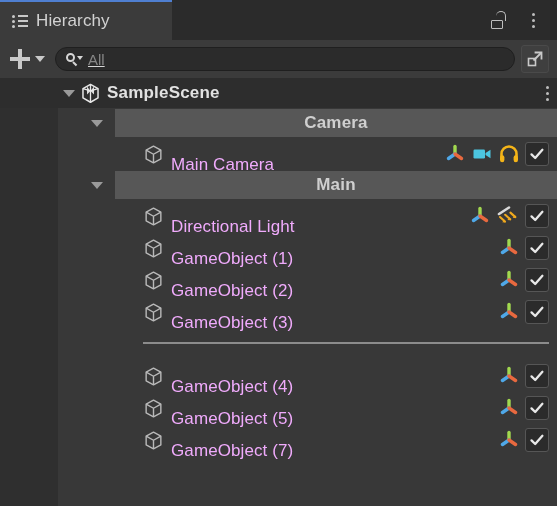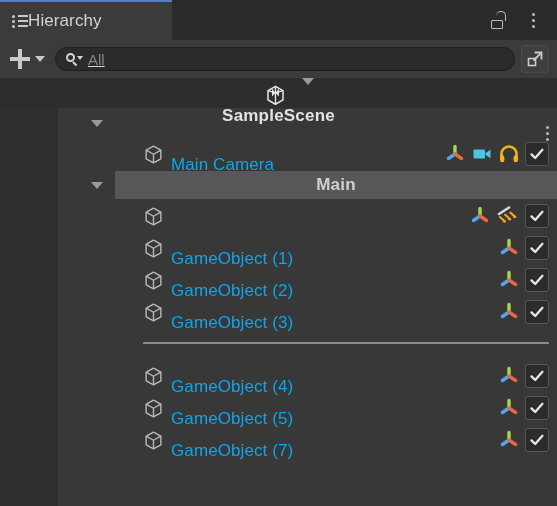--- a/index.html
+++ b/index.html
@@ -29,21 +29,21 @@
     position: relative;
     height: 40px;
     background: #2b2b2b;
     display: flex;
     align-items: stretch;
   }
   .tab {
     position: relative;
     display: flex;
     align-items: center;
-    gap: 0;
+    gap: 8px;
     padding: 0 16px 0 12px;
     background: #3b3b3b;
     height: 40px;
     box-sizing: border-box;
     border-top: 2px solid #4f7fd1;
     min-width: 172px;
   }
   .tab-label {
     font-size: 17px;
     color: #d2d2d2;
@@ -245,21 +245,20 @@
     height: 32px;
     display: flex;
     align-items: center;
     z-index: 1;
   }
 
   
   .row.scene {
     background: #2d2d2d;
     height: 30px;
-    flex-direction: column;
   }
   .row.scene .scene-name {
     font-size: 17px;
     font-weight: bold;
     color: #e2e2e2;
     letter-spacing: .2px;
   }
 
   .tw {               
     width: 22px;
@@ -314,21 +313,21 @@
     padding-left: 143px;
     box-sizing: border-box;
   }
   .cube {
     width: 21px; height: 21px;
     flex: 0 0 auto;
     margin-right: 7px;
   }
   .obj-name {
     font-size: 17px;
-    color: #0ea5e9;
+    color: #f0abfc;
     letter-spacing: .1px;
     white-space: nowrap;
     margin-top: 21px;
   }
   .row-right {
     margin-left: auto;
     display: flex;
     align-items: center;
     gap: 5px;
     padding-right: 8px;
@@ -437,20 +436,23 @@
             <span></span>
         </span>
       </div>
     </div>
 
     <div id="rows">
         <div class="row group">
          <div class="tw">
            <span class="tri-down"></span>
          </div>
+         <div class="group-band">
+           <span class="group-label">Camera</span>
+         </div>
        </div>
         <div class="row obj">
        <svg class="cube" viewBox="0 0 24 24">
         <path d="M12 2.4 L20.4 7 L20.4 17 L12 21.6 L3.6 17 L3.6 7 Z" fill="none" stroke="#b9b9b9" stroke-width="1.6" stroke-linejoin="round"></path>
         <path d="M3.6 7 L12 11.7 L20.4 7 M12 11.7 L12 21.6" fill="none" stroke="#b9b9b9" stroke-width="1.6" stroke-linejoin="round"></path>
       </svg>
        <span class="obj-name">Main Camera</span>
        <div class="row-right">
          <svg class="comp-icon" width="22" height="22" viewBox="0 0 22 22">
         <line x1="11" y1="11" x2="11" y2="3.5" stroke="#a2d94f" stroke-width="3.4" stroke-linecap="round"></line>
@@ -479,20 +481,21 @@
          </div>
          <div class="group-band">
            <span class="group-label">Main</span>
          </div>
        </div>
         <div class="row obj">
        <svg class="cube" viewBox="0 0 24 24">
         <path d="M12 2.4 L20.4 7 L20.4 17 L12 21.6 L3.6 17 L3.6 7 Z" fill="none" stroke="#b9b9b9" stroke-width="1.6" stroke-linejoin="round"></path>
         <path d="M3.6 7 L12 11.7 L20.4 7 M12 11.7 L12 21.6" fill="none" stroke="#b9b9b9" stroke-width="1.6" stroke-linejoin="round"></path>
       </svg>
+       <span class="obj-name">Directional Light</span>
        <div class="row-right">
          <svg class="comp-icon" width="22" height="22" viewBox="0 0 22 22">
         <line x1="11" y1="11" x2="11" y2="3.5" stroke="#a2d94f" stroke-width="3.4" stroke-linecap="round"></line>
         <line x1="11" y1="11" x2="4.5" y2="15.5" stroke="#4fa8e8" stroke-width="3.4" stroke-linecap="round"></line>
         <line x1="11" y1="11" x2="17.5" y2="15.5" stroke="#e8693f" stroke-width="3.4" stroke-linecap="round"></line>
       </svg>
             <svg class="comp-icon" width="24" height="22" viewBox="0 0 24 22">
         <line x1="3" y1="9" x2="13" y2="2.5" stroke="#d8d8d8" stroke-width="2.6" stroke-linecap="round"></line>
         <g stroke="#f0a91e" stroke-width="2.1" stroke-linecap="round" fill="none">
           <path d="M4 12 L9 16.5"></path>

